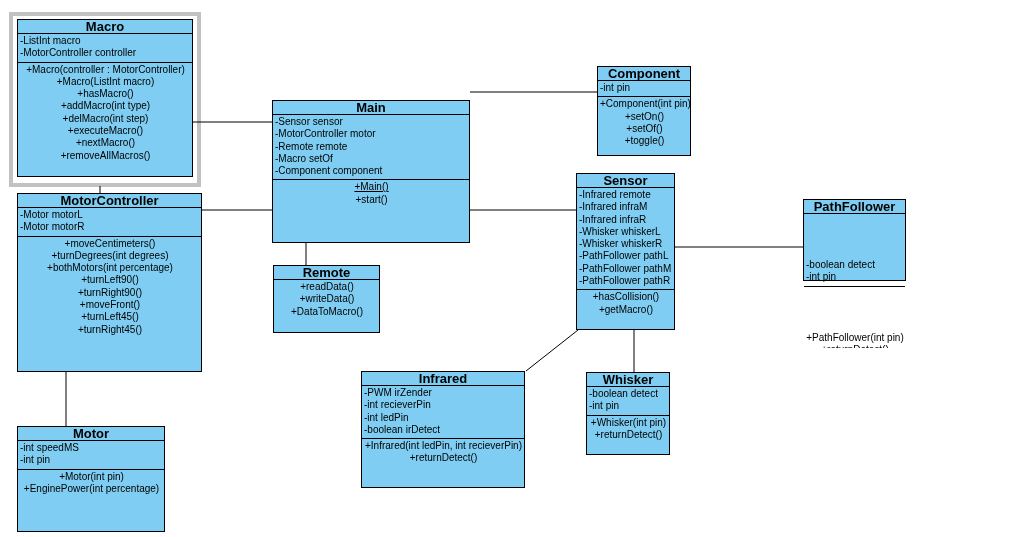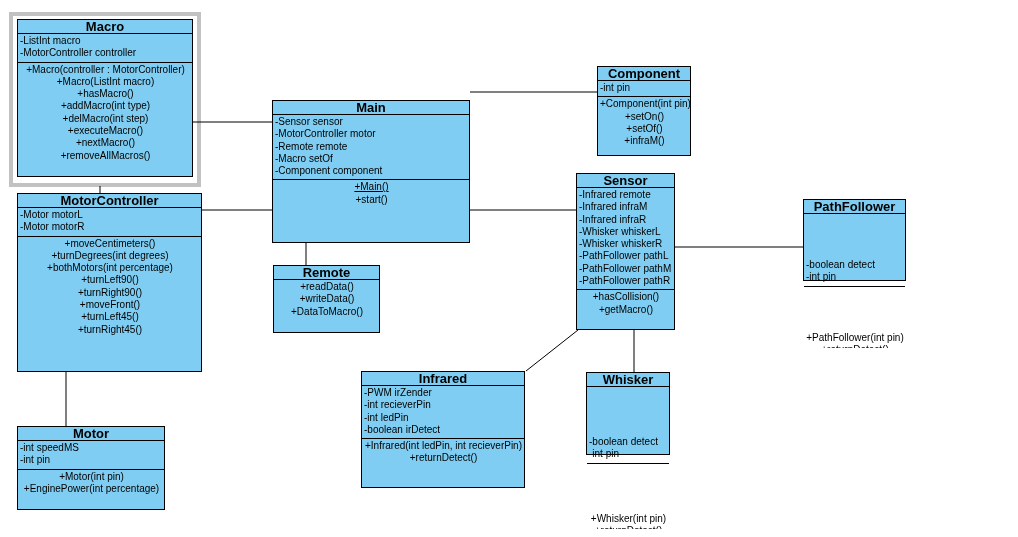--- a/index.html
+++ b/index.html
@@ -111,21 +111,21 @@
         <div class="member-line">+turnDegrees(int degrees)</div>
         <div class="member-line">+bothMotors(int percentage)</div>
         <div class="member-line">+turnLeft90()</div>
         <div class="member-line">+turnRight90()</div>
         <div class="member-line">+moveFront()</div>
         <div class="member-line">+turnLeft45()</div>
         <div class="member-line">+turnRight45()</div>
       </div>
   </div>
 
-  <div class="uml-class" style="left:17px;top:426px;width:148px;height:84px;">
+  <div class="uml-class" style="left:17px;top:426px;width:148px;height:106px;">
     <div class="uml-title">Motor</div>
     <div class="uml-attrs">
         <div class="member-line">-int speedMS</div>
         <div class="member-line">-int pin</div>
       </div>
     <div class="uml-methods">
         <div class="member-line">+Motor(int pin)</div>
         <div class="member-line">+EnginePower(int percentage)</div>
       </div>
   </div>
@@ -156,21 +156,21 @@
 
   <div class="uml-class" style="left:597px;top:66px;width:94px;height:90px;">
     <div class="uml-title">Component</div>
     <div class="uml-attrs">
         <div class="member-line">-int pin</div>
       </div>
     <div class="uml-methods">
         <div class="member-line">+Component(int pin)</div>
         <div class="member-line">+setOn()</div>
         <div class="member-line">+setOf()</div>
-        <div class="member-line">+infraM()</div>
+        <div class="member-line">+toggle()</div>
       </div>
   </div>
 
   <div class="uml-class" style="left:576px;top:173px;width:99px;height:157px;">
     <div class="uml-title">Sensor</div>
     <div class="uml-attrs">
         <div class="member-line">-Infrared remote</div>
         <div class="member-line">-Infrared infraM</div>
         <div class="member-line">-Infrared infraR</div>
         <div class="member-line">-Whisker whiskerL</div>
@@ -204,21 +204,21 @@
         <div class="member-line">-int recieverPin</div>
         <div class="member-line">-int ledPin</div>
         <div class="member-line">-boolean irDetect</div>
       </div>
     <div class="uml-methods">
         <div class="member-line">+Infrared(int ledPin, int recieverPin)</div>
         <div class="member-line">+returnDetect()</div>
       </div>
   </div>
 
-  <div class="uml-class" style="left:586px;top:372px;width:84px;height:83px;gap:48px;">
+  <div class="uml-class" style="left:586px;top:372px;width:84px;height:83px;">
     <div class="uml-title">Whisker</div>
     <div class="uml-attrs">
         <div class="member-line">-boolean detect</div>
         <div class="member-line">-int pin</div>
       </div>
     <div class="uml-methods">
         <div class="member-line">+Whisker(int pin)</div>
         <div class="member-line">+returnDetect()</div>
       </div>
   </div>

